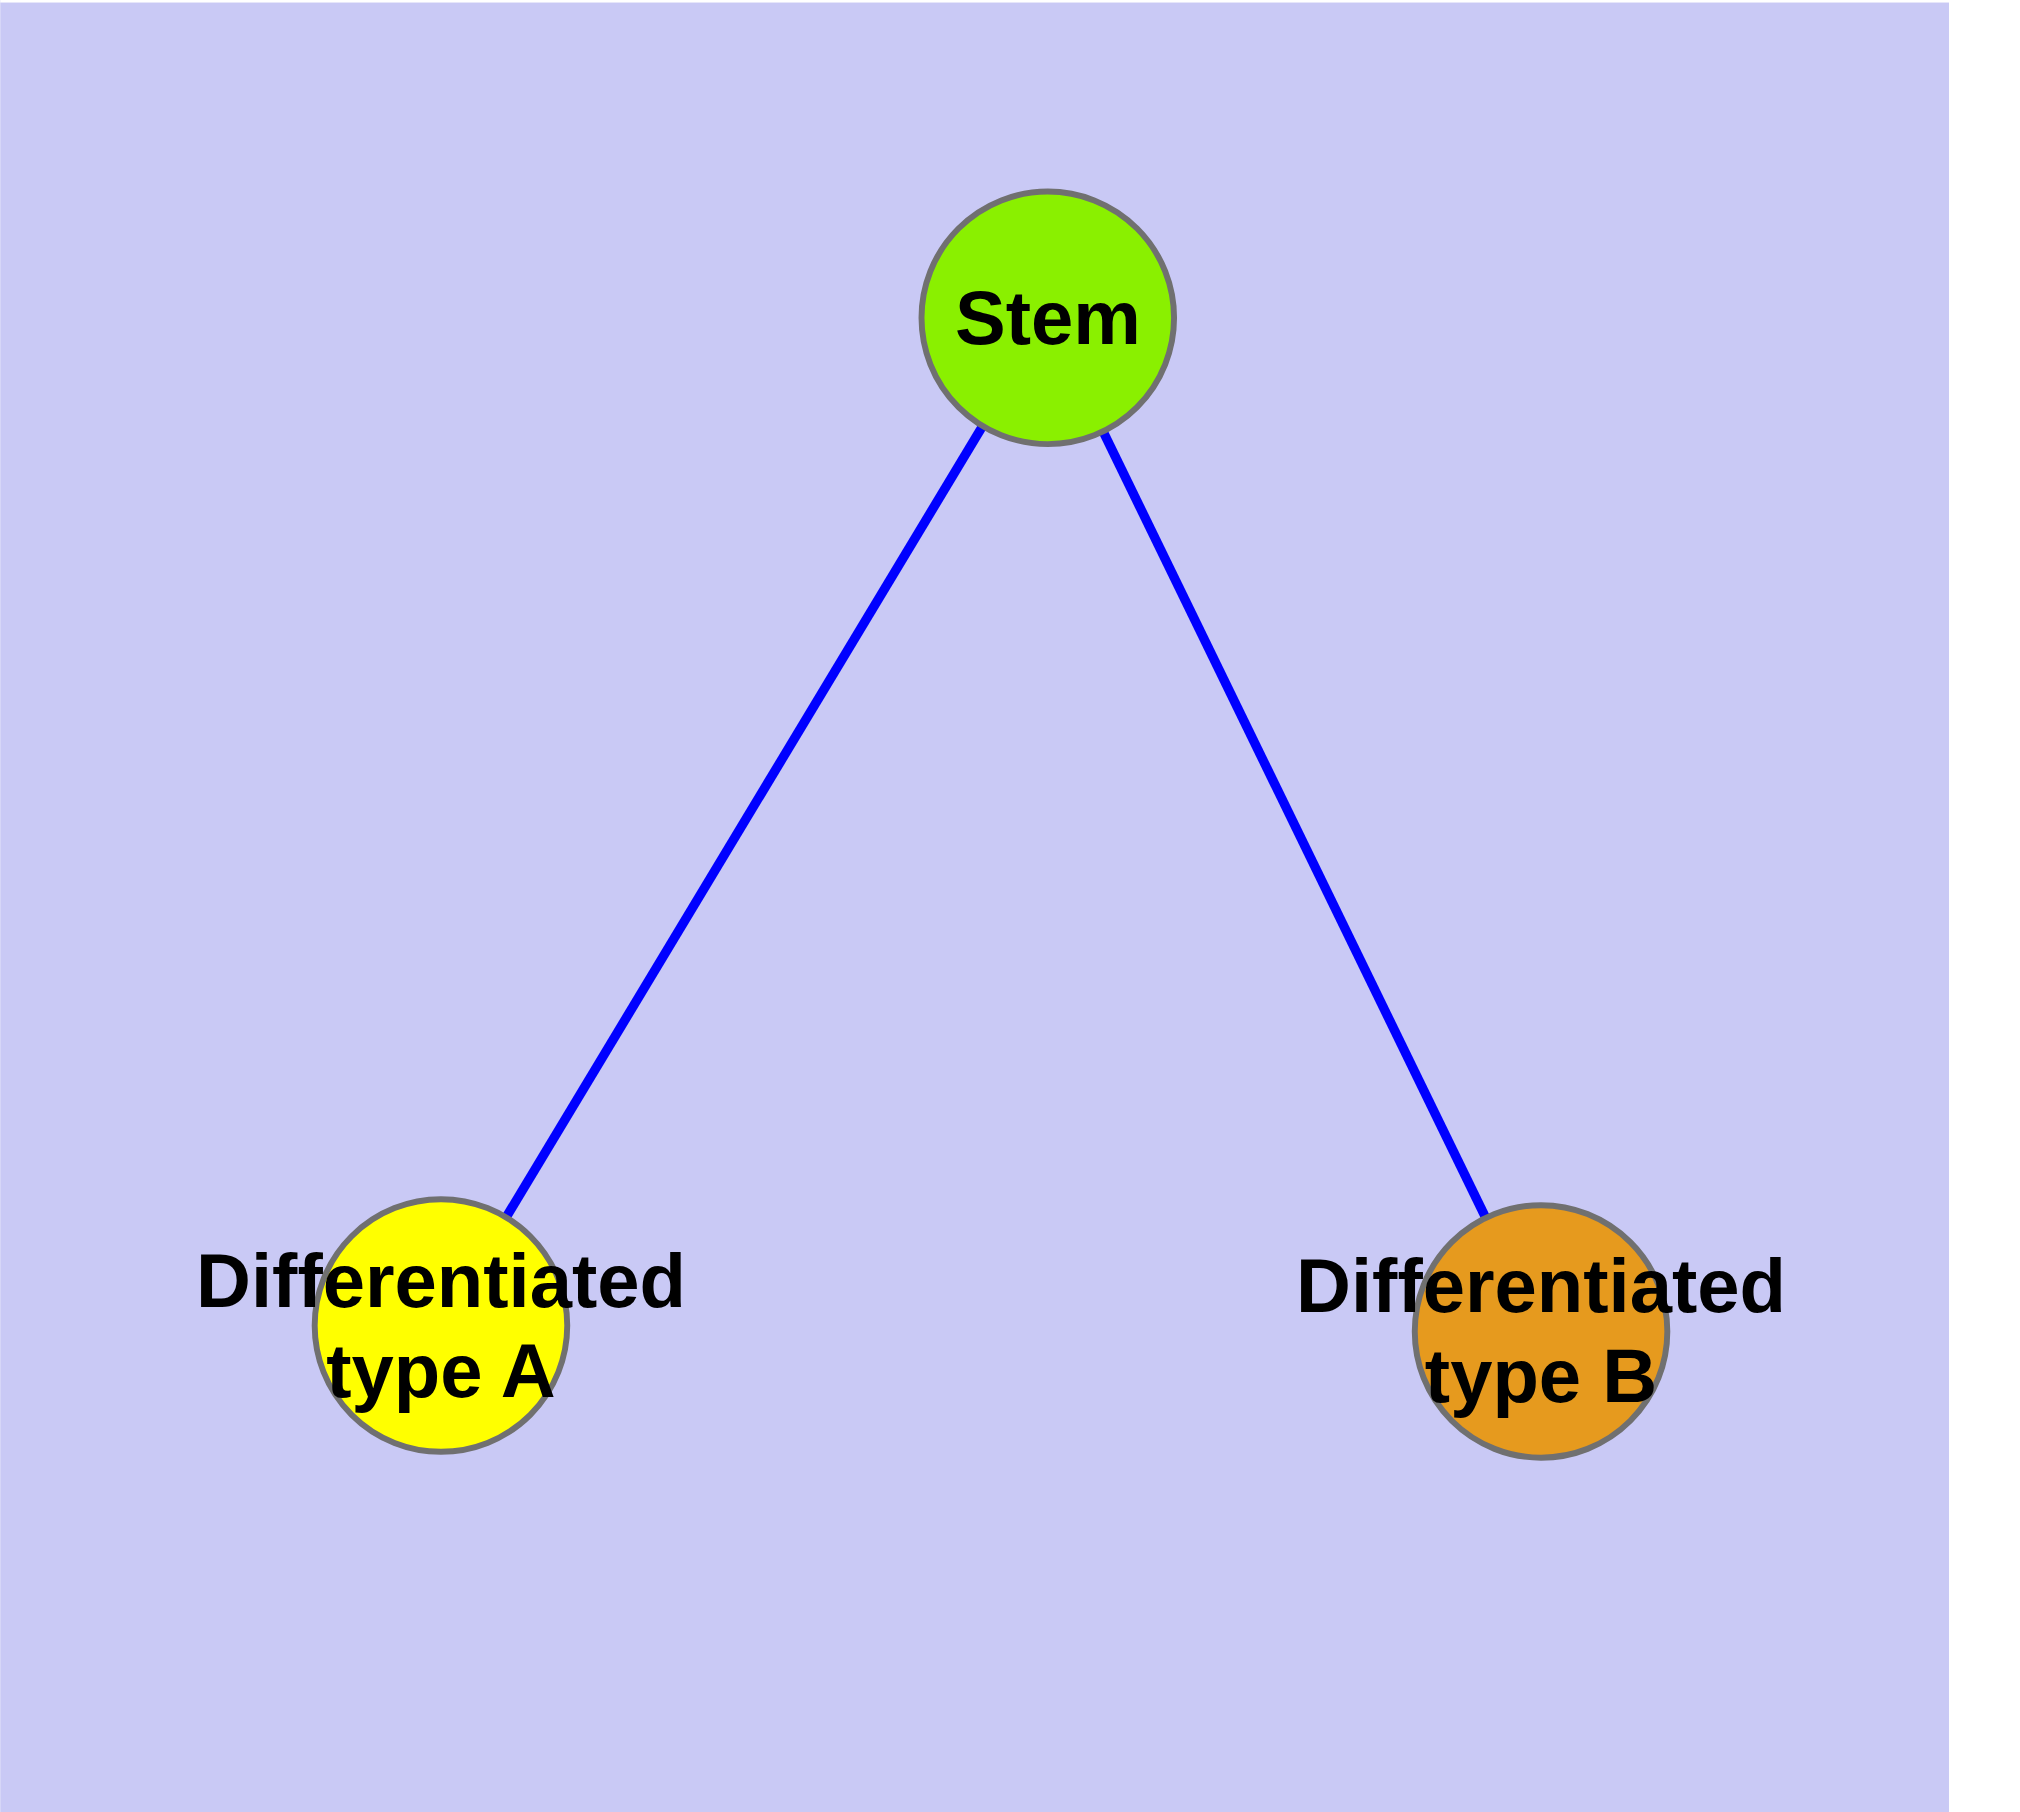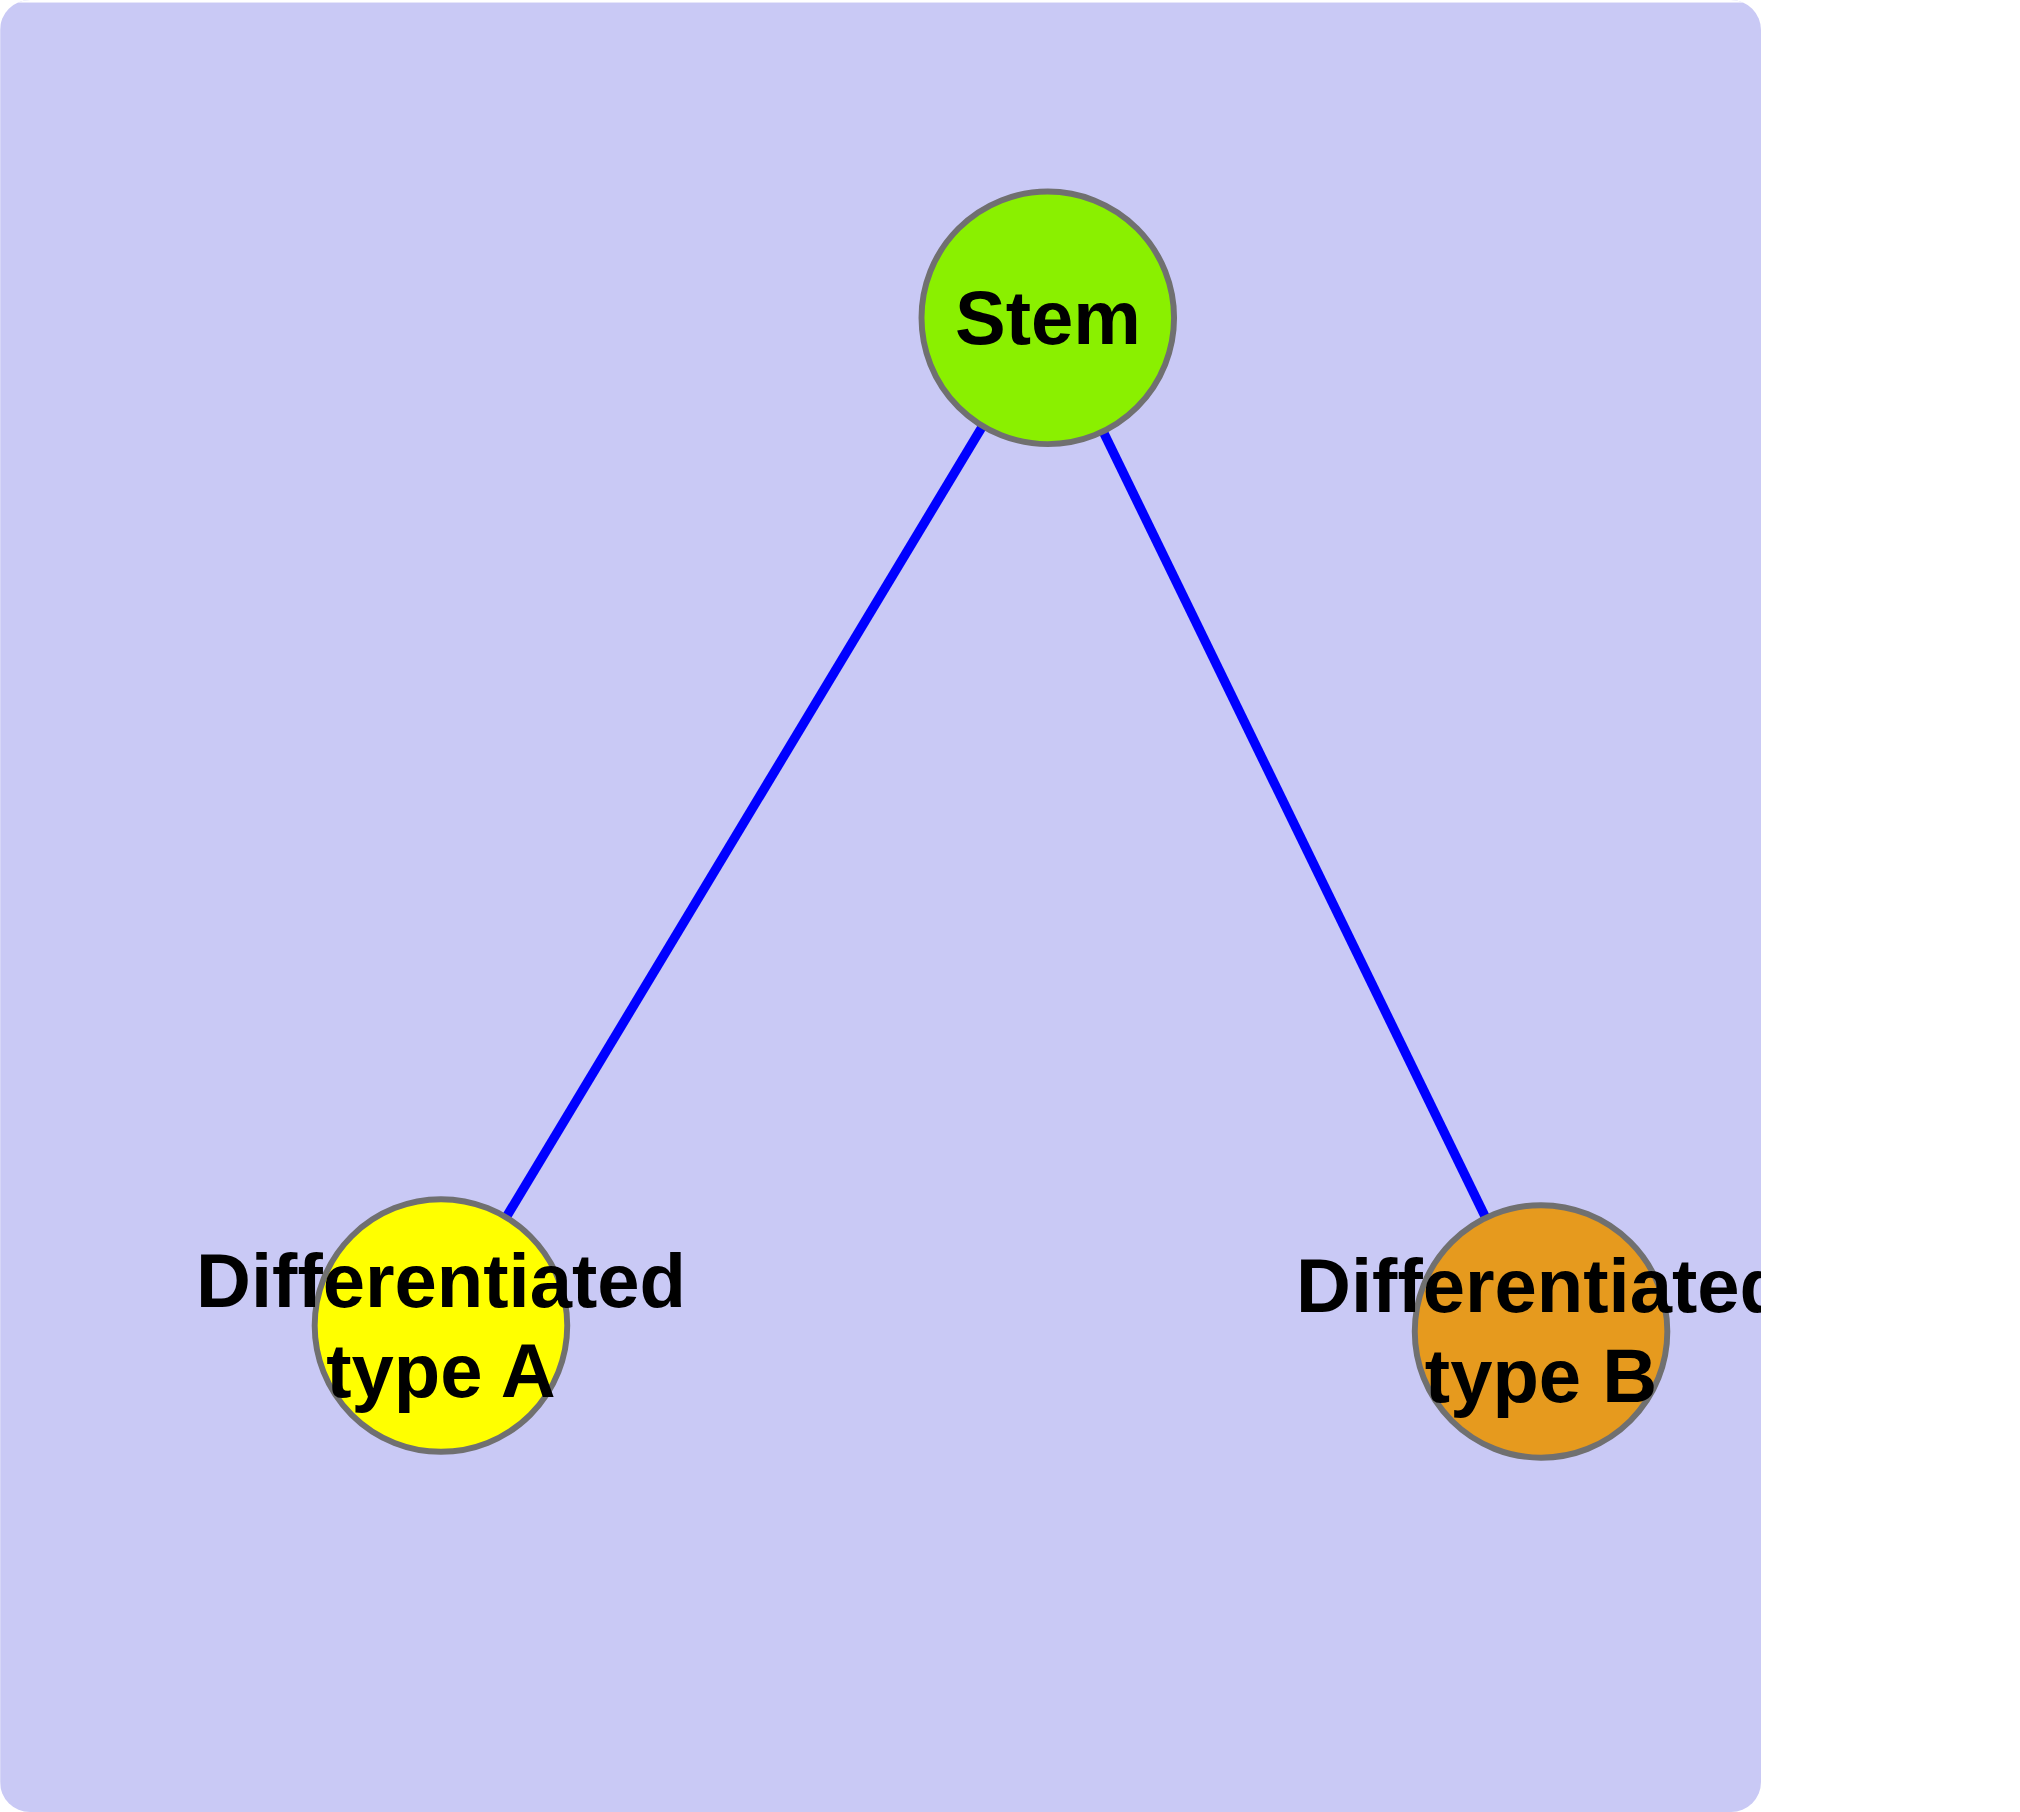--- a/index.html
+++ b/index.html
@@ -2,25 +2,24 @@
 <html style="font-size:13.6px"><head>
 <meta charset="utf-8">
 <style>
   html, body {
     margin: 0;
     padding: 0;
     background: #ffffff;
   }
   .stage {
     position: relative;
-    width: 1761px;
+    width: 1949px;
     height: 1812px;
     overflow: hidden;
     font-family: "Liberation Sans", sans-serif;
-    border-radius: 30px;
   }
   .stage svg {
     position: absolute;
     left: 0;
     top: 0;
     display: block;
   }
   .node-label {
     position: absolute;
     transform: translate(-50%, -50%);

